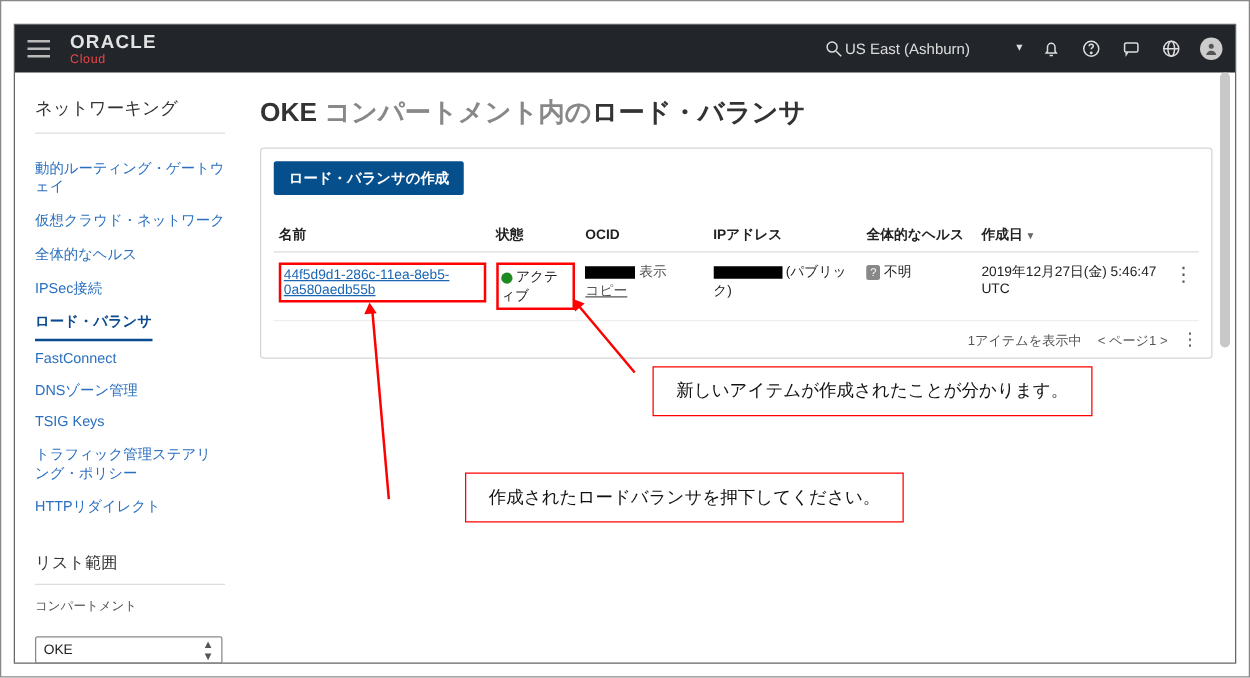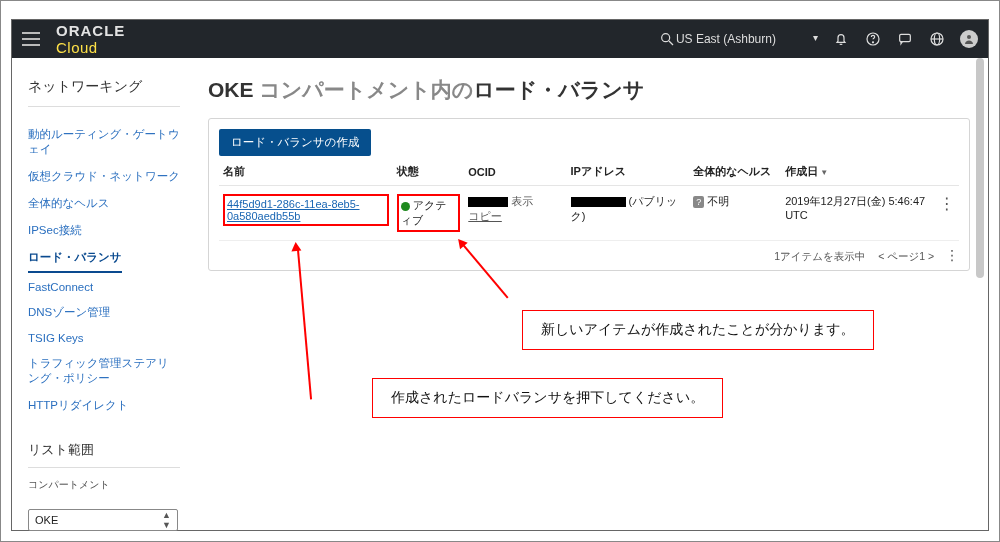--- a/index.html
+++ b/index.html
@@ -5,21 +5,21 @@
 * { box-sizing: border-box; margin: 0; padding: 0; }
 body { font-family: "Helvetica Neue", Arial, sans-serif; font-size: 12px; background: #fff; color: #222; }
 .frame { width: 1000px; height: 542px; border: 1px solid #888; margin: 0 auto; position: relative; overflow: hidden; padding: 18px 10px 10px 10px; background: #fff; }
 .inner { position: relative; width: 100%; height: 100%; border: 1px solid #666; background:#fff; }
 
 .topbar { height: 38px; background: #22262b; display: flex; align-items: center; color: #e3e3e3; padding: 0 10px; font-size: 13px; }
 .hamburger { width: 18px; height: 14px; display: flex; flex-direction: column; justify-content: space-between; margin-right: 12px; cursor: pointer; }
 .hamburger span { display: block; height: 2px; background: #bbb; }
 .brand { display: flex; align-items: baseline; font-weight: 400; letter-spacing: 0.5px; flex-direction: column; }
 .brand b { font-weight: 700; font-size: 15px; letter-spacing: 1px; }
-.brand .cloud { font-size: 15px; margin-left: 4px; color: #fde047; }
+.brand .cloud { font-size: 10px; margin-left: 4px; color: #ef4444; }
 .app-menu { margin-left: 18px; padding: 4px 10px; background: #343a40; border-radius: 2px; color: #ddd; font-size: 12px; cursor: pointer; display:flex; align-items:center;}
 .app-menu-chevron { margin-left:4px; font-size:11px; }
 .spacer { flex: 1; }
 .top-ico { width: 18px; height: 18px; margin-left: 14px; display: inline-flex; align-items:center; justify-content:center; color:#ddd; cursor:pointer; font-size:15px;}
 .region { display: flex; align-items: flex-start; color: #ddd; font-size: 12px; cursor: pointer; gap:32px;}
 .region .chev { margin-left: 5px; font-size: 10px; }
 .avatar-ico { width:18px;height:18px;border-radius:50%;background:#ccc;display:inline-flex;align-items:center;justify-content:center;margin-left:14px;cursor:pointer;font-size:12px;color:#333;}
 
 .body { display: flex; height: calc(100% - 38px); }
 .sidebar { width: 180px; padding: 20px 12px 10px 16px; border-right: none; }
@@ -28,21 +28,21 @@
 .side-links li { font-size: 11.5px; padding: 6px 0; color: #2a6fbf; cursor: pointer; }
 .side-links li.active { color: #0a4a8f; font-weight: 700; border-bottom: 2px solid #0a4a8f; padding-bottom:6px; margin-bottom:2px; display:inline-block;}
 .side-section2 { margin-top: 22px; font-size: 13px; color:#333; border-bottom:1px solid #ddd; padding-bottom:8px; margin-bottom:10px;}
 .comp-label { font-size: 10px; color:#555; margin-bottom:17px;}
 .comp-select { width: 150px; height: 22px; border:1px solid #888; border-radius:2px; display:flex; align-items:center; justify-content:space-between; padding:0 6px; font-size:11px; cursor:pointer;}
 .main { flex: 1; padding: 18px 18px 10px 16px; overflow-y:auto; position:relative;}
 .scrollbar { position:absolute; top:38px; right:4px; width:8px; height:220px; background:#c8c8c8; border-radius:4px;}
 .page-title { font-size: 21px; color:#333; margin-bottom: 14px; }
 .page-title .gray { color:#888;}
 .panel { border:1px solid #d5d5d5; border-radius:3px; padding: 10px 10px 6px 10px; }
-.create-btn { background:#064f8d; color:#fff; border:none; padding:6px 12px; font-size:11.5px; border-radius:2px; cursor:pointer; margin-bottom:2px;}
+.create-btn { background:#064f8d; color:#fff; border:none; padding:6px 12px; font-size:11.5px; border-radius:2px; cursor:pointer; margin-bottom:18px;font-weight:bold;}
 .tbl { width:100%; font-size:11px; border-collapse:collapse;}
 .tbl th { text-align:left; font-weight:700; padding:6px 4px; border-bottom:1px solid #e5e5e5;}
 .tbl td { padding:8px 4px; vertical-align:top;}
 .tbl th.sort::after { content:" ▼"; font-size:8px; color:#666; }
 .highlight-box { border:2px solid #f00; padding:2px 4px 2px 2px; display:inline-block;}
 .lb-link { color:#1a66b3; text-decoration:underline; cursor:pointer;}
 .status-dot { display:inline-block; width:9px;height:9px;background:#1f8a1f;border-radius:50%;vertical-align:middle;margin-right:3px;}
 .redact-blk { display:inline-block; background:#000; height:10px; vertical-align:middle;}
 .health-badge { display:inline-block; background:#888; color:#fff; font-size:9px; padding:1px 3px; margin-right:3px; border-radius:2px;}
 .kebab { font-size:16px; color:#555; cursor:pointer; text-align:center;}
@@ -193,21 +193,21 @@
         <span>1アイテムを表示中</span>
         <span class="pg">&lt; ページ1 &gt;</span>
         <span class="kebab-foot">⋮</span>
       </div>
     </div>
   </div>
 </div>
 
 <div class="scrollbar"></div>
 
-<div class="callout" style="top:290px; left:510px;">新しいアイテムが作成されたことが分かります。</div>
+<div class="callout" style="top:273px; left:510px;">新しいアイテムが作成されたことが分かります。</div>
 <div class="callout" style="top:358px; left:360px;">作成されたロードバランサを押下してください。</div>
 
 <div class="arrow-line" style="left:450px; top:225px; width:1.5px; height:70px; transform:rotate(-40deg);"></div>
 <div class="arrow-head" style="left:444px; top:218px; border-left:5px solid transparent;border-right:5px solid transparent;border-bottom:9px solid #f00; transform:rotate(-40deg);"></div>
 
 <div class="arrow-line" style="left:285px; top:230px; width:1.5px; height:150px; transform:rotate(-5deg);"></div>
 <div class="arrow-head" style="left:279px; top:222px; border-left:5px solid transparent;border-right:5px solid transparent;border-bottom:9px solid #f00; transform:rotate(-5deg);"></div>
 
 </div>
   </div>

